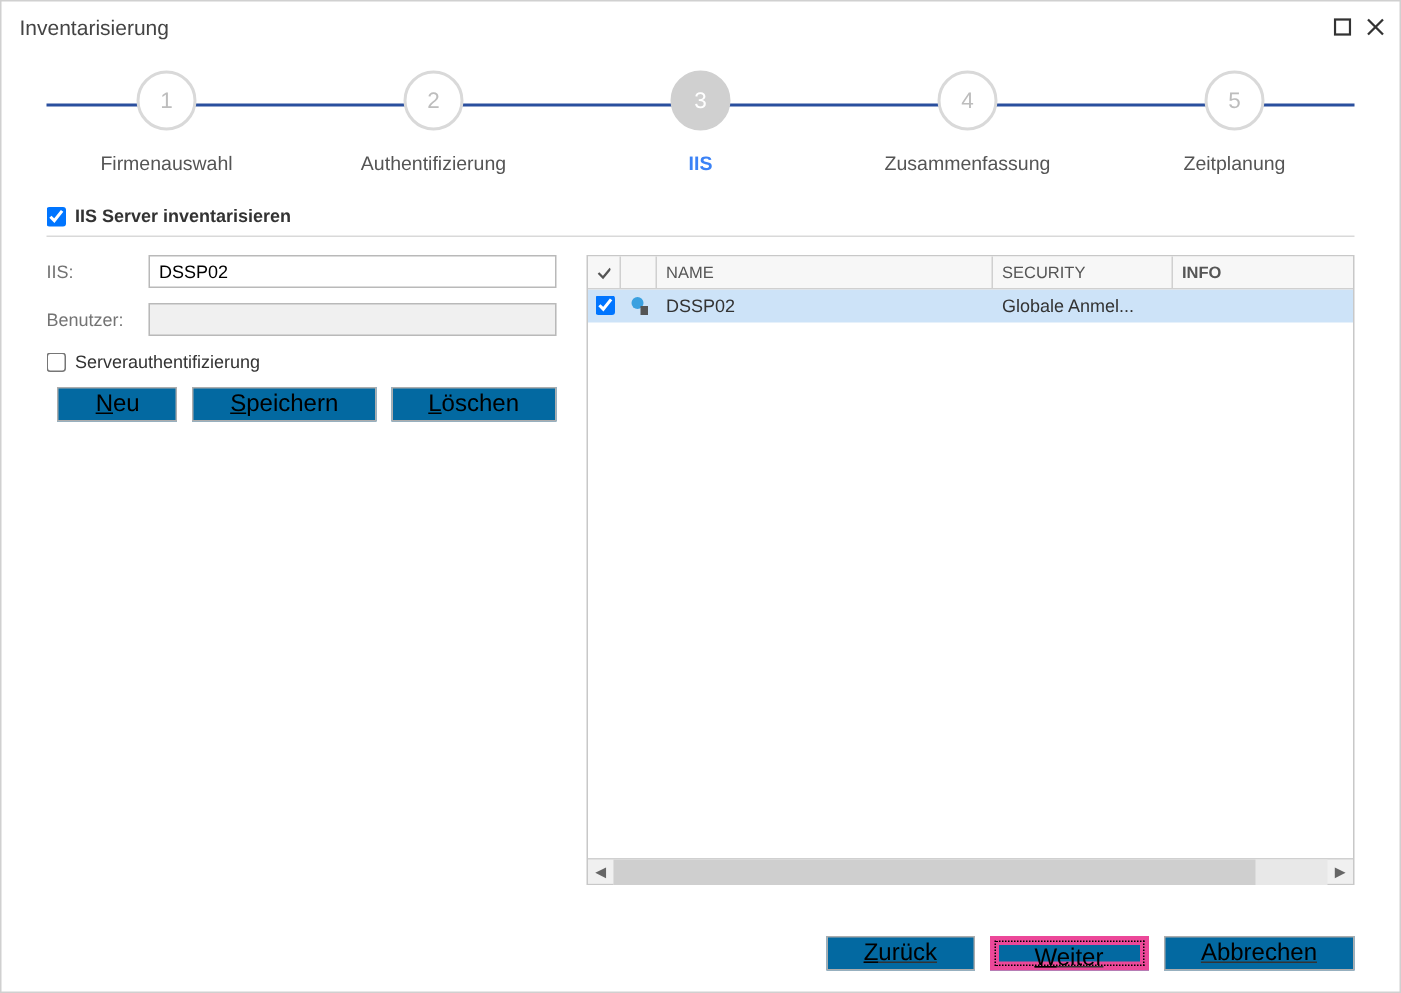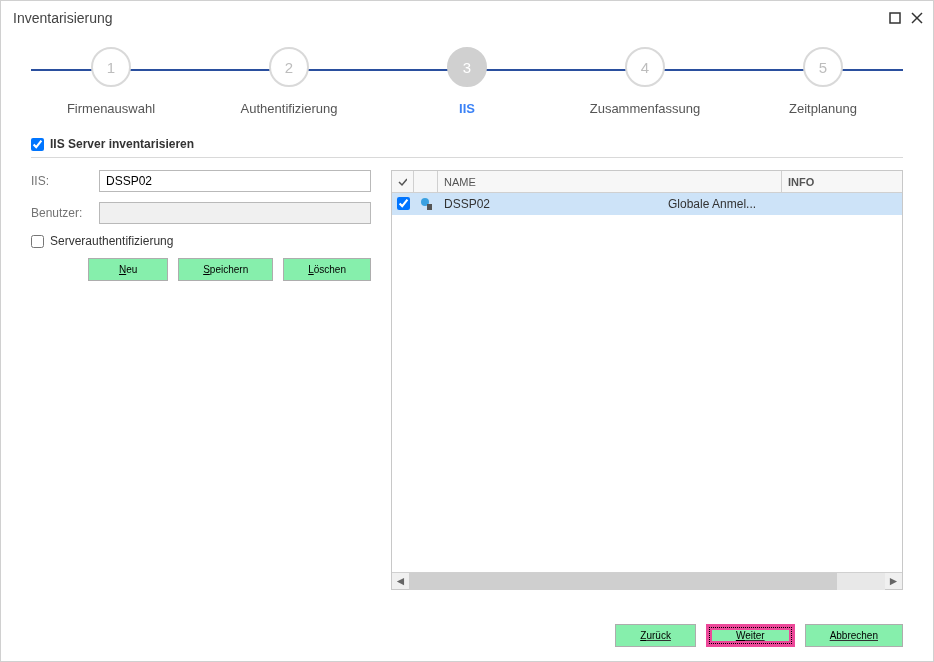--- a/index.html
+++ b/index.html
@@ -22,21 +22,21 @@
   .chk-row input { margin:0; }
   hr.sep { border:none; border-top:1px solid #d9d9d9; margin:4px 0 12px 0; }
   .cols { display:flex; gap:20px; }
   .left { width:340px; }
   .right { flex:1; display:flex; flex-direction:column; }
   .form-row { display:flex; align-items:center; margin-bottom:10px; }
   .form-row label { width:68px; font-size:12px; color:#737373; }
   .form-row input[type=text], .form-row input[type=password] { flex:1; height:22px; border:1px solid #b9b9b9; background:#fff; padding:0 6px; font-size:12px; }
   .form-row input[disabled] { background:#f0f0f0; color:#888; }
   .btnrow { display:flex; gap:10px; justify-content:flex-end; margin-top:10px; }
-  button.btn { height:23px; min-width:80px; border:1px solid #adadad; background:#86efac; font-size:10px; padding:0 24px; cursor:pointer; }
+  button.btn { height:23px; min-width:80px; border:1px solid #adadad; background:#0369a1; font-size:16px; padding:0 24px; cursor:pointer; }
   button.btn.primary { border:6px solid #ec4899; outline:1px dotted #000; outline-offset:-4px; }
   .u { text-decoration:underline; }
   .table-wrap { border:1px solid #c8c8c8; height:420px; display:flex; flex-direction:column; background:#fff; }
   .thead { display:flex; background:#f7f7f7; border-bottom:1px solid #d0d0d0; height:22px; align-items:stretch; }
   .thead .th { border-right:1px solid #d0d0d0; padding:3px 6px; font-size:11px; color:#555; display:flex; align-items:center; }
   .th.chk { width:22px; justify-content:center; }
   .th.icon { width:24px; }
   .th.name { flex:1; }
   .th.sec { width:120px; }
   .th.info { width:120px; border-right:none;font-weight:bold; }
@@ -135,20 +135,21 @@
       <div class="right">
         <div class="table-wrap">
           <div class="thead">
             <div class="th chk">
               <svg width="10" height="10">
                   <polyline points="1,5 4,8 9,2" fill="none" stroke="#555" stroke-width="1.5"></polyline>
                 </svg>
             </div>
             <div class="th icon"></div>
             <div class="th name">NAME</div>
+            <div class="th sec">SECURITY</div>
             <div class="th info">INFO</div>
           </div>
           <div class="tbody" id="tbody">
               <div class="trow sel">
                 <div class="td chk">
                   <input type="checkbox" checked="" style="">
                 </div>
                 <div class="td icon">
                   <svg width="14" height="14">
                     <circle cx="5" cy="5" r="4" fill="#3aa0e0"></circle>

